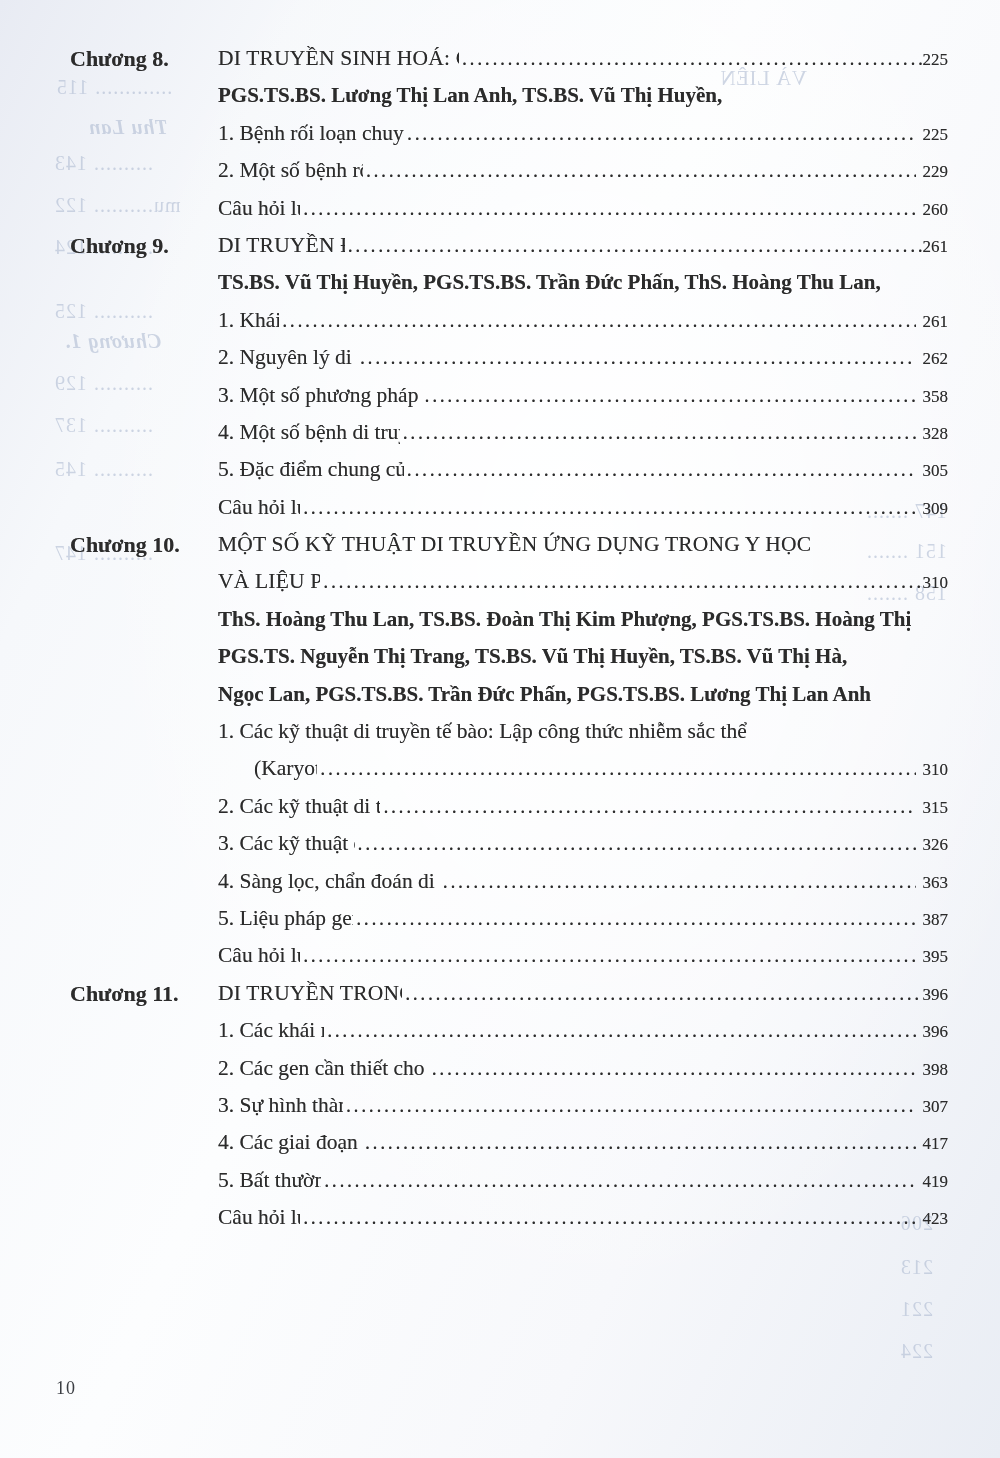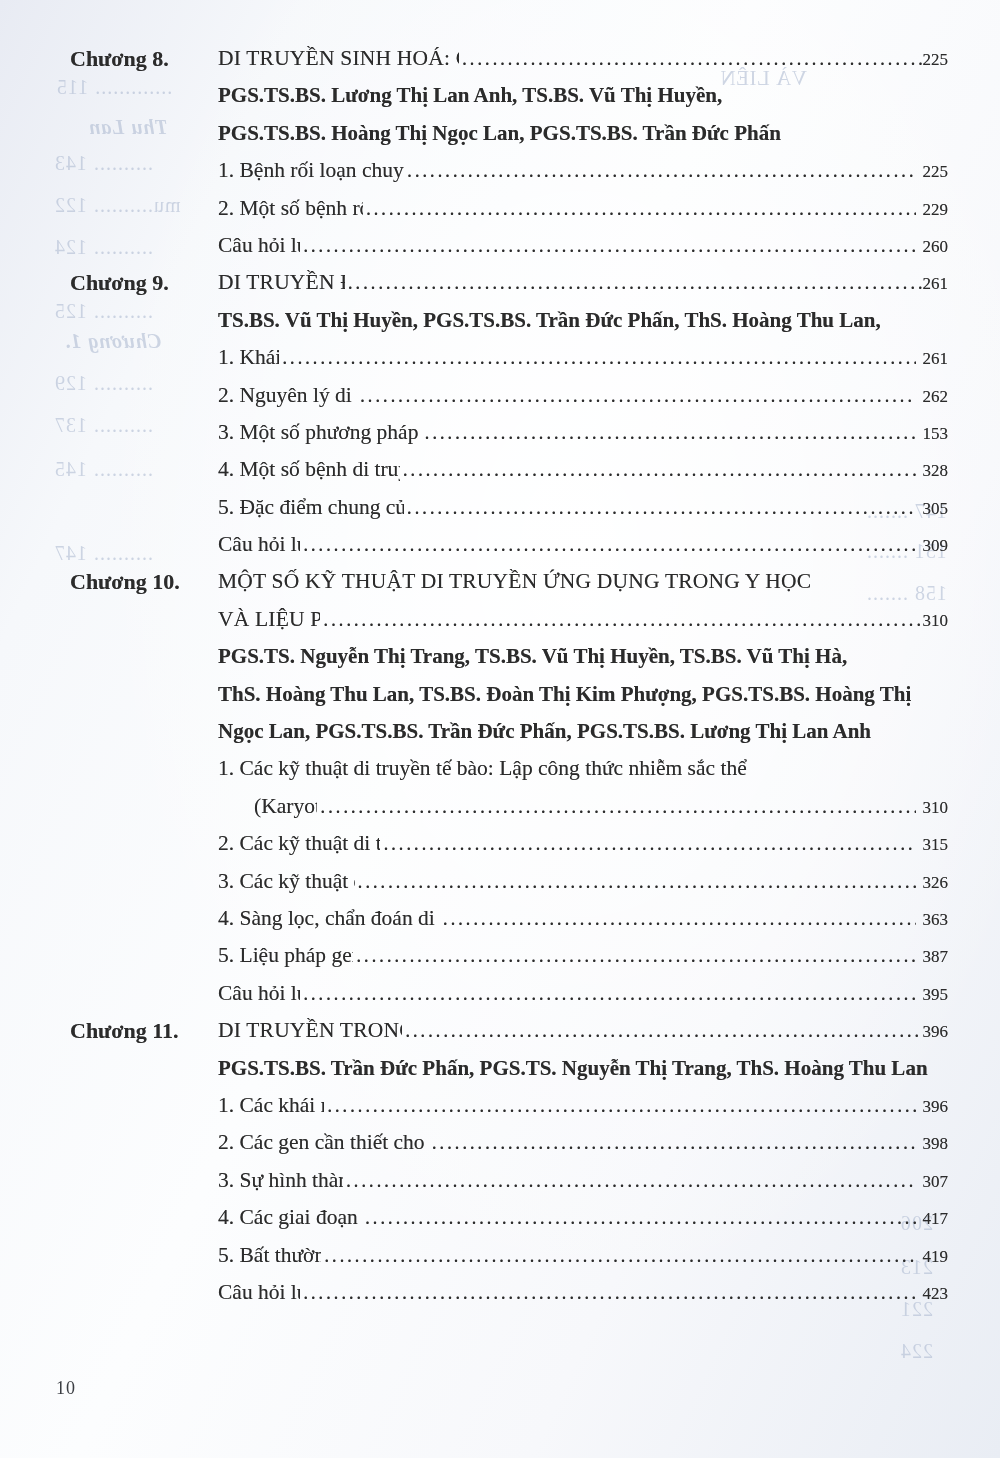--- a/index.html
+++ b/index.html
@@ -104,23 +104,20 @@
       <section class="chapter">
         <div class="chapter-label">Chương 8.</div>
         <div class="toc-line title">
           <span class="line-text">DI TRUYỀN SINH HOÁ: CÁC BỆNH RỐI LOẠN CHUYỂN HOÁ</span>
           <span class="leader"></span>
           <span class="pagenum">225</span>
         </div>
         <div class="toc-line authors">
           <span class="line-text">PGS.TS.BS. Lương Thị Lan Anh, TS.BS. Vũ Thị Huyền,</span>
         </div>
-        <div class="toc-line authors">
-          <span class="line-text">PGS.TS.BS. Hoàng Thị Ngọc Lan, PGS.TS.BS. Trần Đức Phấn</span>
-        </div>
         <div class="toc-line item">
           <span class="line-text">1. Bệnh rối loạn chuyển hoá do thiếu hụt enzyme</span>
           <span class="leader"></span>
           <span class="pagenum">225</span>
         </div>
         <div class="toc-line item">
           <span class="line-text">2. Một số bệnh rối loạn chuyển hoá</span>
           <span class="leader"></span>
           <span class="pagenum">229</span>
         </div>
@@ -146,21 +143,21 @@
           <span class="pagenum">261</span>
         </div>
         <div class="toc-line item">
           <span class="line-text">2. Nguyên lý di truyền đa nhân tố</span>
           <span class="leader"></span>
           <span class="pagenum">262</span>
         </div>
         <div class="toc-line item">
           <span class="line-text">3. Một số phương pháp nghiên cứu di truyền đa nhân tố</span>
           <span class="leader"></span>
-          <span class="pagenum">153</span>
+          <span class="pagenum">358</span>
         </div>
         <div class="toc-line item">
           <span class="line-text">4. Một số bệnh di truyền đa nhân tố thường gặp</span>
           <span class="leader"></span>
           <span class="pagenum">328</span>
         </div>
         <div class="toc-line item">
           <span class="line-text">5. Đặc điểm chung của bệnh di truyền đa nhân tố</span>
           <span class="leader"></span>
           <span class="pagenum">305</span>
@@ -175,24 +172,24 @@
         <div class="chapter-label">Chương 10.</div>
         <div class="toc-line title">
           <span class="line-text">MỘT SỐ KỸ THUẬT DI TRUYỀN ỨNG DỤNG TRONG Y HỌC</span>
         </div>
         <div class="toc-line title">
           <span class="line-text">VÀ LIỆU PHÁP GEN</span>
           <span class="leader"></span>
           <span class="pagenum">310</span>
         </div>
         <div class="toc-line authors">
+          <span class="line-text">ThS. Hoàng Thu Lan, TS.BS. Đoàn Thị Kim Phượng, PGS.TS.BS. Hoàng Thị</span>
+        </div>
+        <div class="toc-line authors">
           <span class="line-text">PGS.TS. Nguyễn Thị Trang, TS.BS. Vũ Thị Huyền, TS.BS. Vũ Thị Hà,</span>
-        </div>
-        <div class="toc-line authors">
-          <span class="line-text">ThS. Hoàng Thu Lan, TS.BS. Đoàn Thị Kim Phượng, PGS.TS.BS. Hoàng Thị</span>
         </div>
         <div class="toc-line authors">
           <span class="line-text">Ngọc Lan, PGS.TS.BS. Trần Đức Phấn, PGS.TS.BS. Lương Thị Lan Anh</span>
         </div>
         <div class="toc-line item">
           <span class="line-text">1.  Các kỹ thuật di truyền tế bào: Lập công thức nhiễm sắc thể</span>
         </div>
         <div class="toc-line item indent">
           <span class="line-text">(Karyotyping)</span>
           <span class="leader"></span>
@@ -223,23 +220,20 @@
           <span class="leader"></span>
           <span class="pagenum">395</span>
         </div>
       </section>
       <section class="chapter">
         <div class="chapter-label">Chương 11.</div>
         <div class="toc-line title">
           <span class="line-text">DI TRUYỀN TRONG PHÁT TRIỂN CÁ THỂ</span>
           <span class="leader"></span>
           <span class="pagenum">396</span>
-        </div>
-        <div class="toc-line authors">
-          <span class="line-text">PGS.TS.BS. Trần Đức Phấn, PGS.TS. Nguyễn Thị Trang, ThS. Hoàng Thu Lan</span>
         </div>
         <div class="toc-line item">
           <span class="line-text">1. Các khái niệm cơ bản</span>
           <span class="leader"></span>
           <span class="pagenum">396</span>
         </div>
         <div class="toc-line item">
           <span class="line-text">2. Các gen cần thiết cho sự phát triển (bộ công cụ phân tử)</span>
           <span class="leader"></span>
           <span class="pagenum">398</span>

